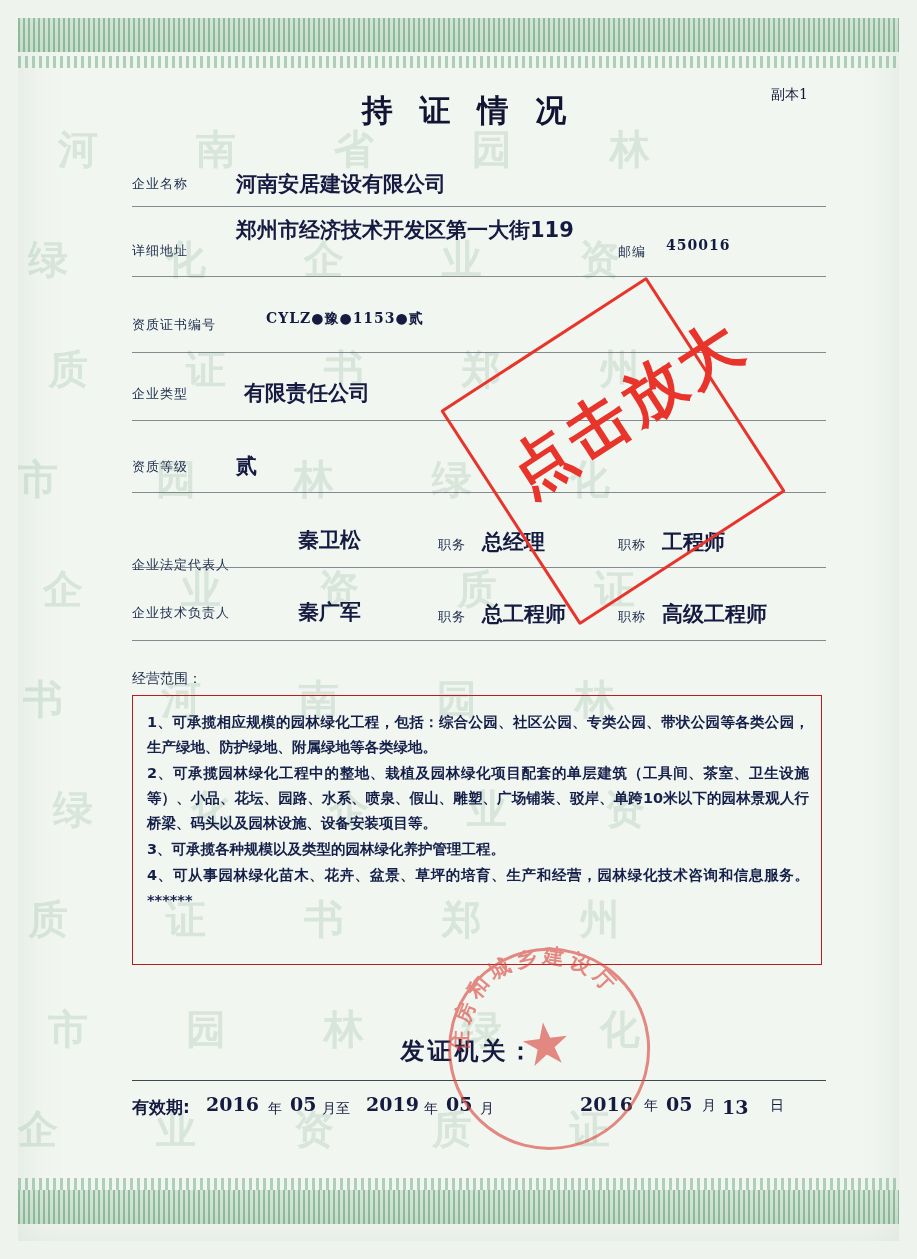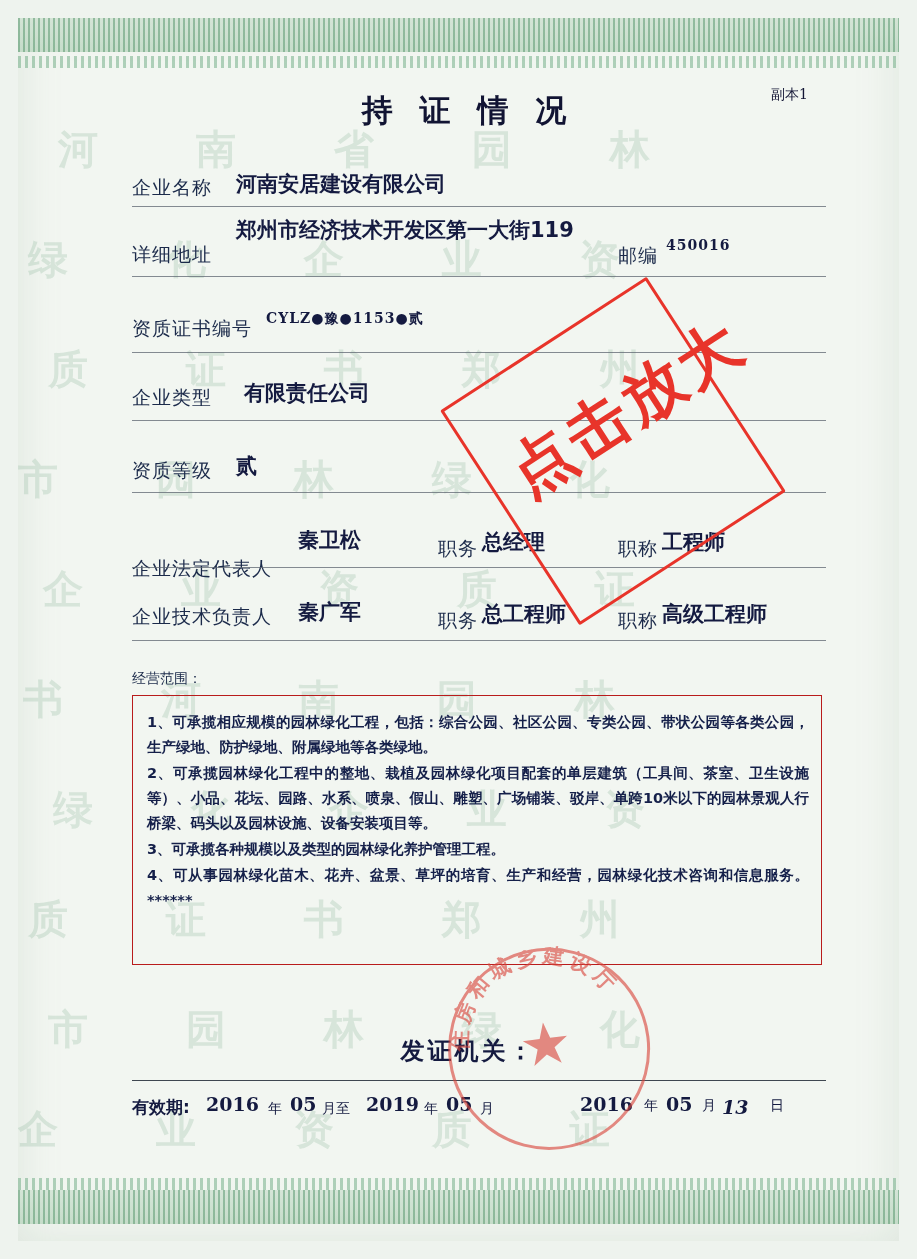--- a/index.html
+++ b/index.html
@@ -109,21 +109,21 @@
     width: 694px;
     border-top: 1px solid #5d6670;
     opacity: 0.75;
   }
 
   .fld {
     position: absolute;
     font-family: "DejaVu Sans", sans-serif;
   }
   .lbl {
-    font-size: 19px;
+    font-size: 13px;
     color: #1b2a4a;
     letter-spacing: 1px;
   }
   .val {
     font-size: 21px;
     font-weight: 700;
     color: #141a40;
   }
   .val-mono {
     font-size: 14px;
@@ -356,21 +356,21 @@
       <span class="vitem unit" style="left:194px; top:8px;">月至</span>
       <span class="vitem num" style="left:238px; top:1px;">2019</span>
       <span class="vitem unit" style="left:296px; top:8px;">年</span>
       <span class="vitem num" style="left:318px; top:1px;">05</span>
       <span class="vitem unit" style="left:352px; top:8px;">月</span>
 
       <span class="vitem num" style="left:452px; top:1px;">2016</span>
       <span class="vitem unit" style="left:516px; top:5px;">年</span>
       <span class="vitem num" style="left:538px; top:1px;">05</span>
       <span class="vitem unit" style="left:574px; top:5px;">月</span>
-      <span class="vitem num" style="left:594px; top:4px;font-style:italic;">13</span>
+      <span class="vitem num" style="left:594px; top:4px;">13</span>
       <span class="vitem unit" style="left:642px; top:5px;">日</span>
     </div>
   </div>
 
   <div class="seal">
     <div class="seal-circle"></div>
     <svg class="seal-arc" viewBox="0 0 196 196">
       <defs>
         <path id="arcpath" d="M 22,110 A 78,78 0 1 1 174,110" fill="none"></path>
       </defs>

